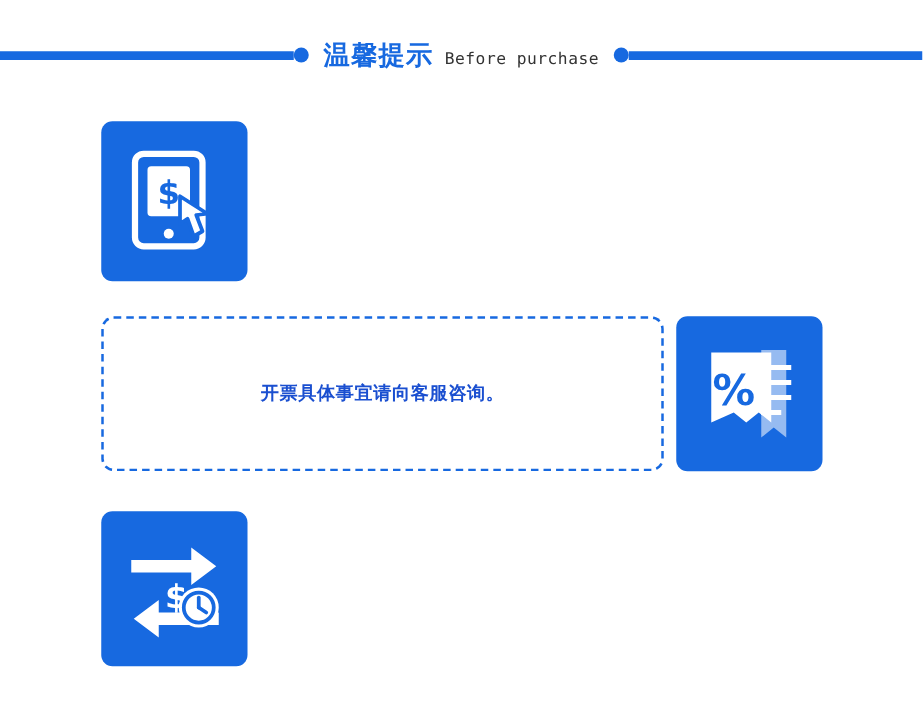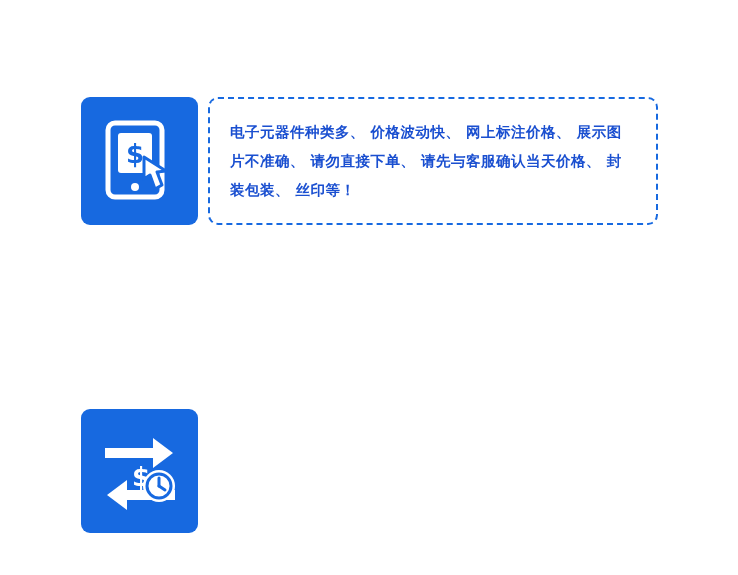--- a/index.html
+++ b/index.html
@@ -160,36 +160,59 @@
     padding: 0 24px;
   }
 
   svg { display: block; }
 </style>
 </head>
 <body>
 
 <div class="page">
 
+  <div class="header">
+    <div class="rule left"></div>
+    <div class="dot"></div>
+    <div class="header-title-wrap">
+      <span class="title-cn">温馨提示</span>
+      <span class="title-en">Before purchase</span>
+    </div>
+    <div class="dot"></div>
+    <div class="rule right"></div>
+  </div>
 
   <div class="card" id="card-1">
     <div class="icon-box">
       <svg width="80" height="88" viewBox="0 0 80 88" aria-hidden="true">
         <rect x="8" y="6" width="54" height="74" rx="7" fill="none" stroke="#ffffff" stroke-width="5"></rect>
         <rect x="18" y="16" width="34" height="40" rx="3" fill="#ffffff"></rect>
         <text x="35" y="46" font-family="DejaVu Sans, sans-serif" font-size="26" font-weight="bold" fill="#1769e0" text-anchor="middle">$</text>
         <circle cx="35" cy="70" r="4" fill="#ffffff"></circle>
         <path d="M44 40 L44 62 L50 58 L55 72 L62 68 L57 55 L66 54 Z" fill="#ffffff" stroke="#1769e0" stroke-width="3" stroke-linejoin="round"></path>
       </svg>
     </div>
+  </div>
+
+  <div class="card" id="card-2">
     <div class="text-box">
-      <p>电子元器件种类多、 价格波动快、 网上标注价格、 展示图片不准确、 请勿直接下单、 请先与客服确认当天价格、 封装包装、 丝印等！</p>
-    </div>
-  </div>
-
+      <p>开票具体事宜请向客服咨询。</p>
+    </div>
+    <div class="icon-box">
+      <svg width="82" height="86" viewBox="0 0 82 86" aria-hidden="true">
+        <path d="M22 8 H70 V78 L60 70 L50 78 V8 Z" fill="#ffffff" opacity="0.55"></path>
+        <path d="M10 10 H58 V66 L48 58 L38 66 L28 58 L10 66 Z" fill="#ffffff"></path>
+        <text x="28" y="52" font-family="DejaVu Sans, sans-serif" font-size="34" font-weight="bold" fill="#1769e0" text-anchor="middle">%</text>
+        <rect x="50" y="20" width="24" height="4" fill="#ffffff"></rect>
+        <rect x="50" y="32" width="24" height="4" fill="#ffffff"></rect>
+        <rect x="50" y="44" width="24" height="4" fill="#ffffff"></rect>
+        <rect x="50" y="56" width="16" height="4" fill="#ffffff"></rect>
+      </svg>
+    </div>
+  </div>
 
   <div class="card" id="card-3">
     <div class="icon-box">
       <svg width="86" height="86" viewBox="0 0 86 86" aria-hidden="true">
         <path d="M8 20 H56 V10 L76 25 L56 40 V30 H8 Z" fill="#ffffff"></path>
         <path d="M78 62 H30 V52 L10 67 L30 82 V72 H78 Z" fill="#ffffff"></path>
         <text x="35" y="58" font-family="DejaVu Sans, sans-serif" font-size="26" font-weight="bold" fill="#ffffff">$</text>
         <circle cx="62" cy="58" r="16" fill="#ffffff"></circle>
         <circle cx="62" cy="58" r="12" fill="none" stroke="#1769e0" stroke-width="3"></circle>
         <line x1="62" y1="58" x2="62" y2="50" stroke="#1769e0" stroke-width="3" stroke-linecap="round"></line>

